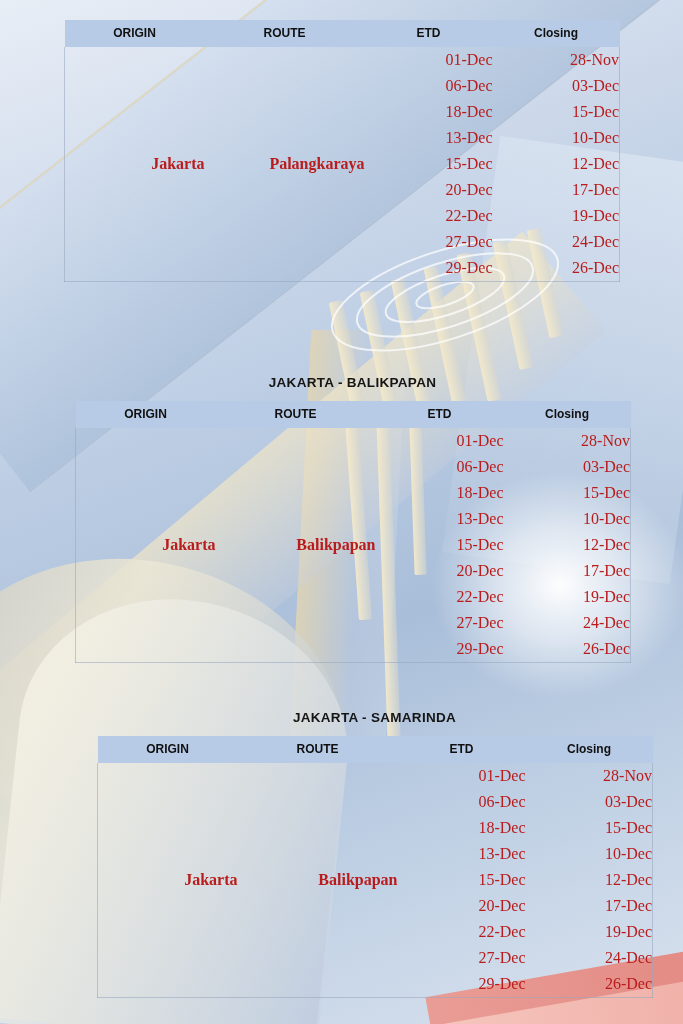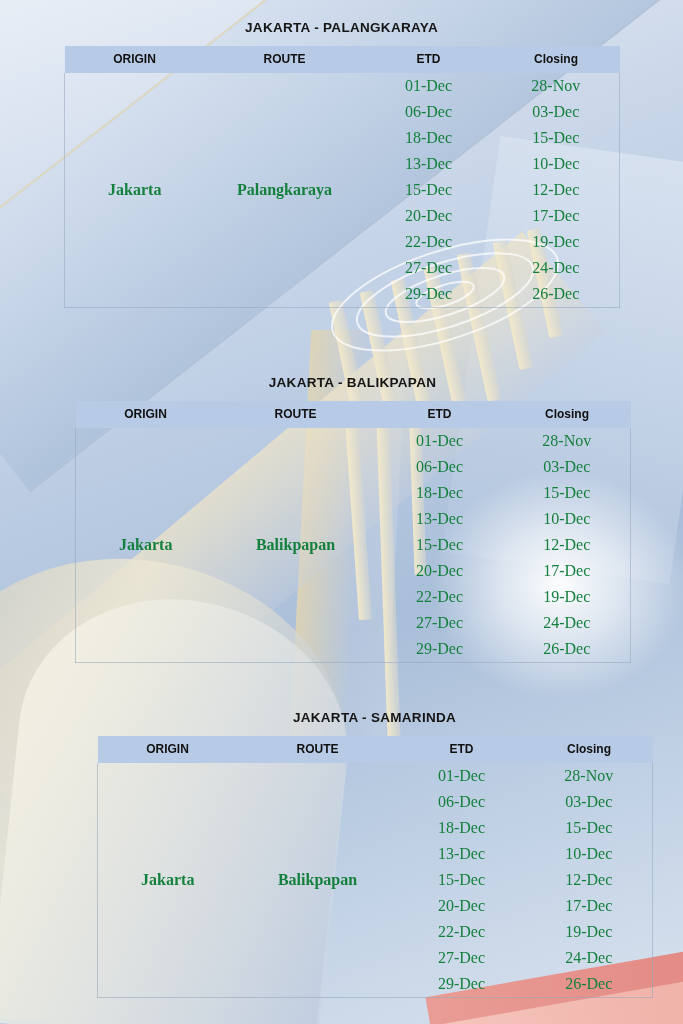--- a/index.html
+++ b/index.html
@@ -160,22 +160,22 @@
     font-weight: bold;
     font-size: 12px;
     padding: 6px 0 7px 0;
     text-align: center;
     font-family: "Liberation Sans", sans-serif;
     border: none;
   }
   table.sched td {
     font-family: "Liberation Serif", serif;
     font-size: 16px;
-    color: #15803d;
-    text-align: center;
+    color: #b91c1c;
+    text-align: right;
     padding: 1px 0;
     height: 24px;
     border: none;
   }
   .cell-origin, .cell-route {
     vertical-align: middle;
     border-right: 1px solid rgba(150,165,190,0.55);
     font-weight: bold;
   }
   .body-frame {
@@ -222,21 +222,20 @@
     </svg>
 
     <div class="bg-glow"></div>
     <div class="bg-redstripe"></div>
     <div class="bg-redstripe2"></div>
   </div>
 
   <div class="content">
 
     <div class="section" style="top:20px;">
-      <div class="section-title">JAKARTA - PALANGKARAYA</div>
       <table class="sched">
         <colgroup>
             <col class="col1">
             <col class="col2">
             <col class="col3">
             <col class="col4">
           </colgroup>
         <thead>
           <tr>
             <th>ORIGIN</th>

